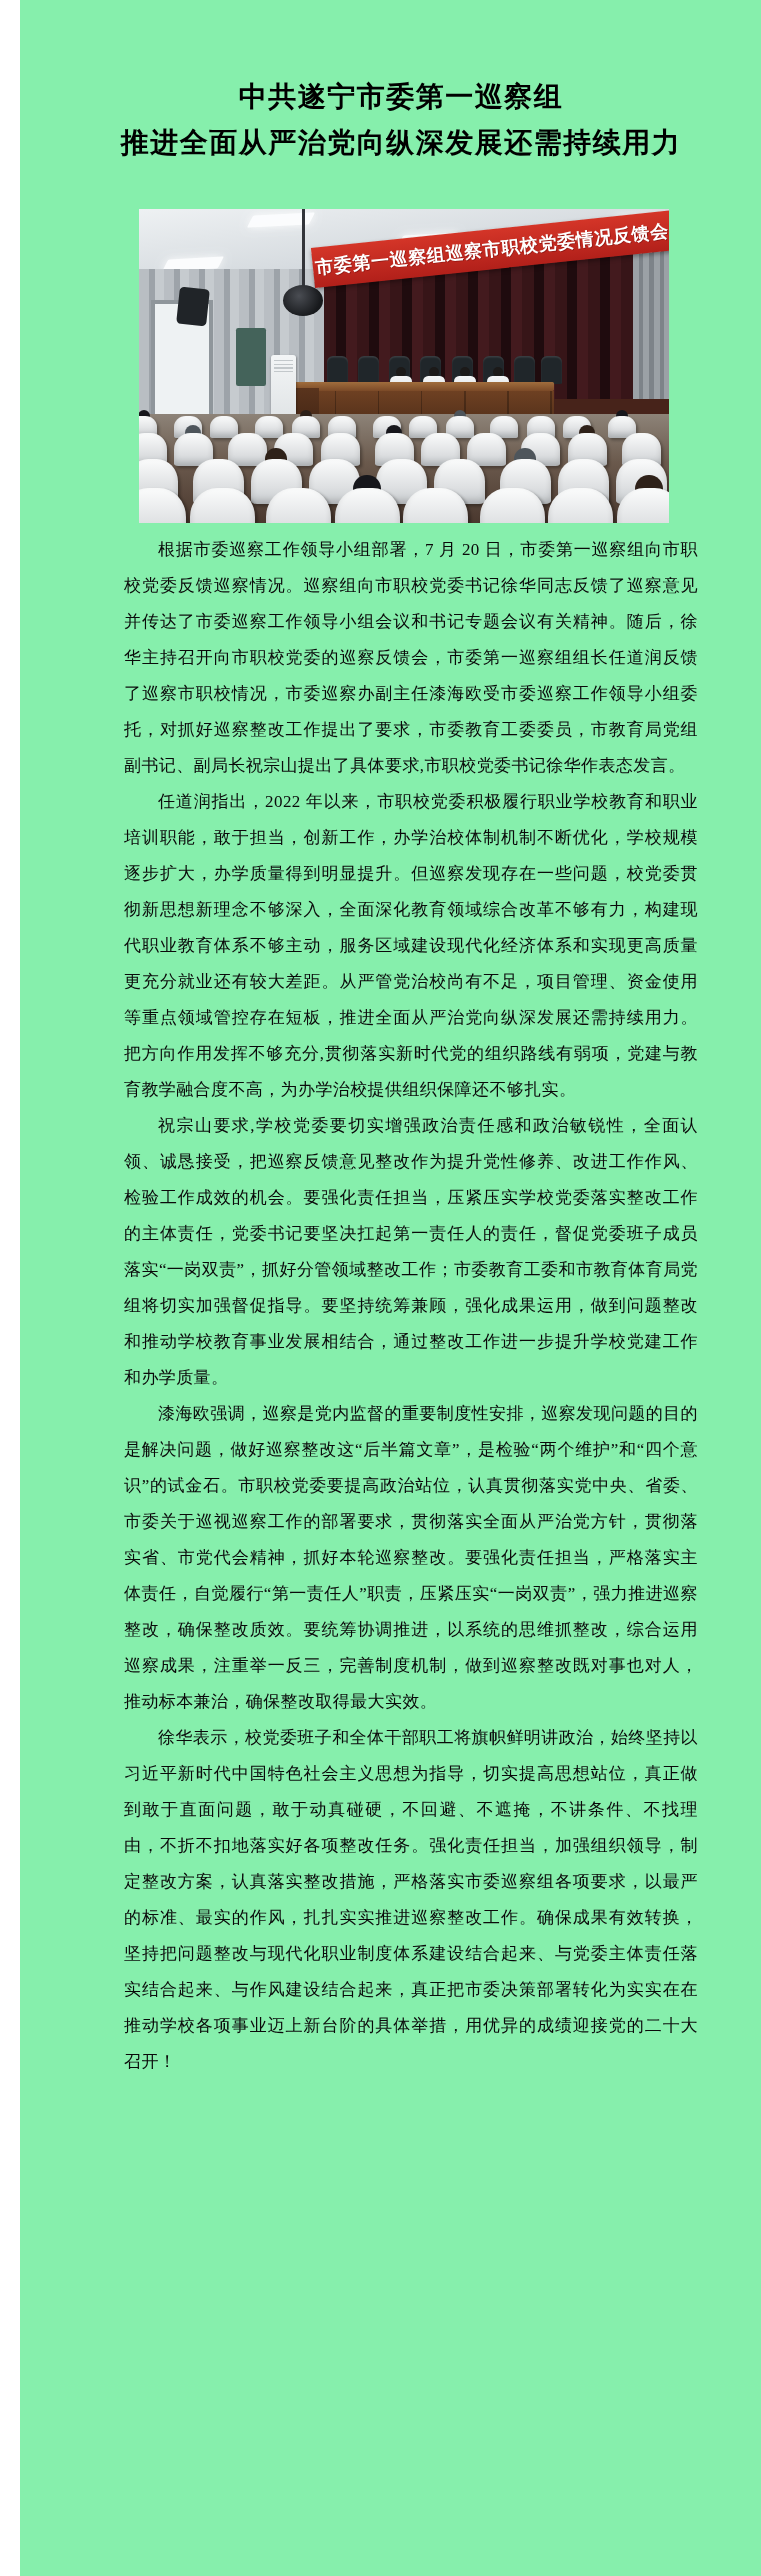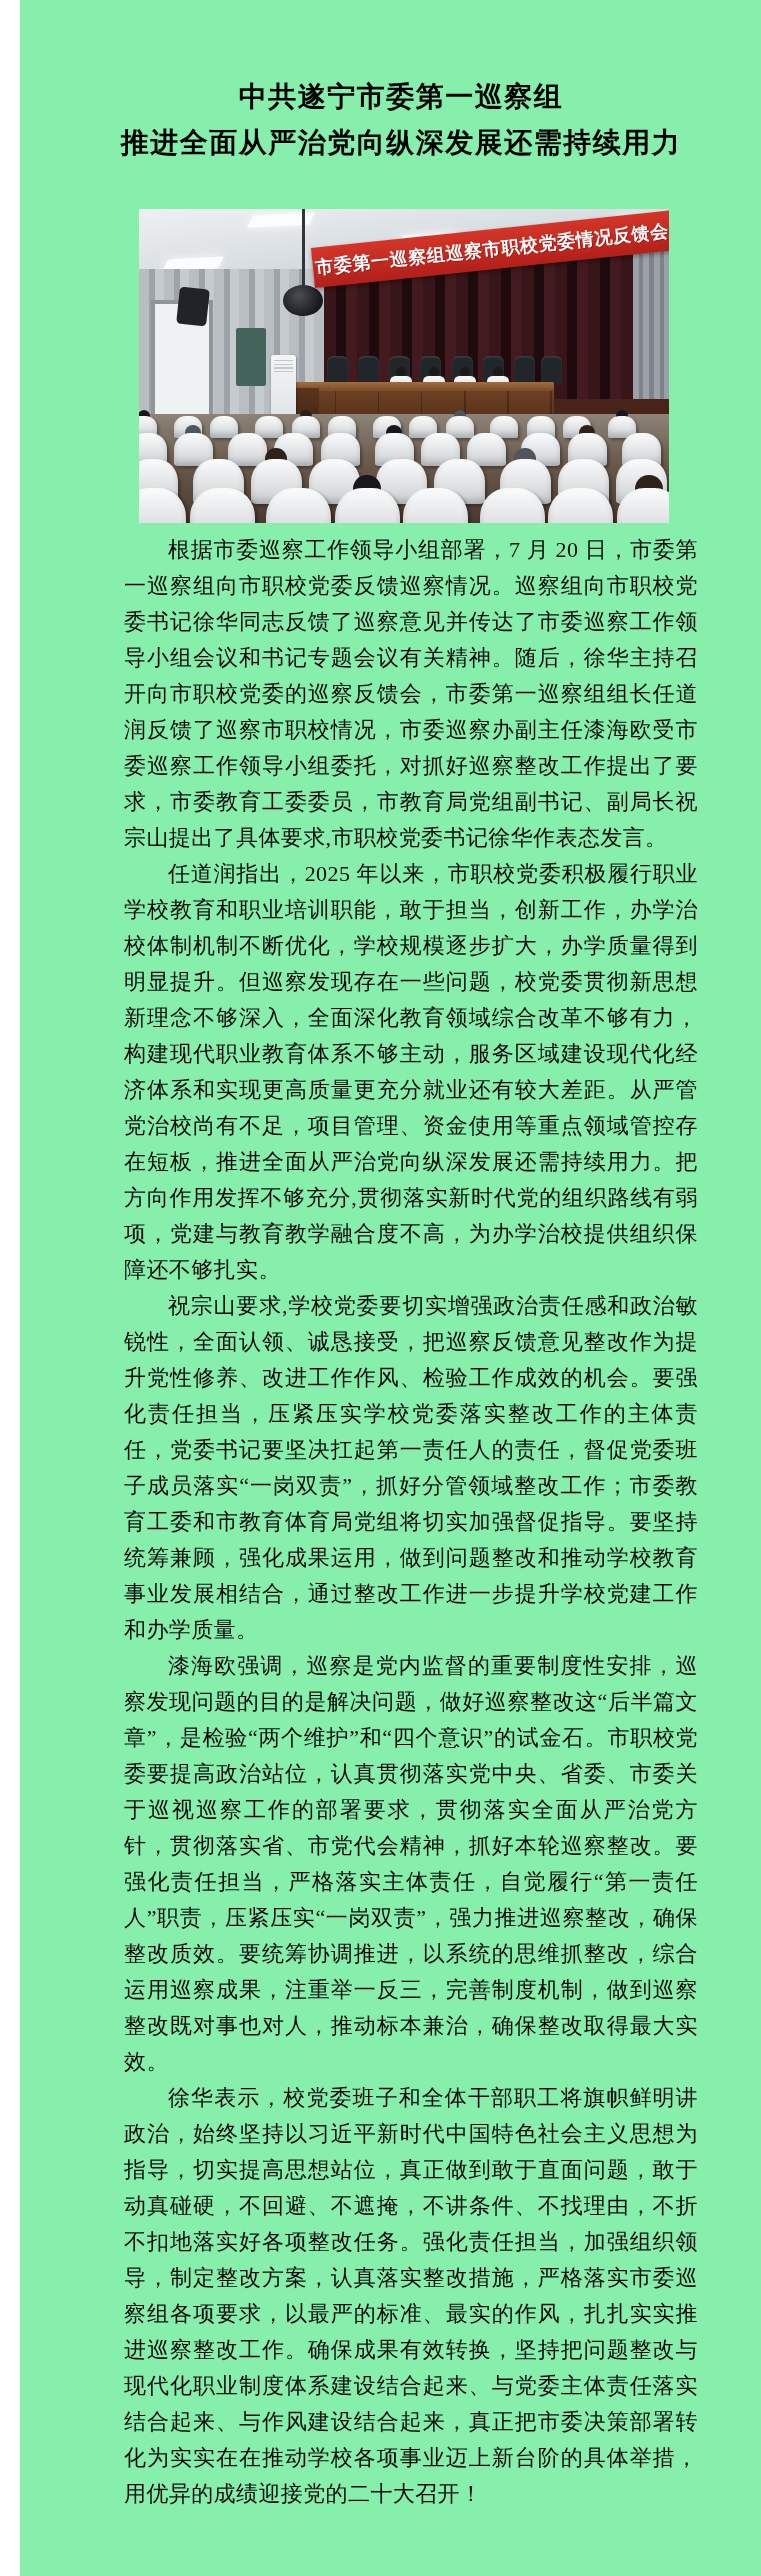--- a/index.html
+++ b/index.html
@@ -64,21 +64,21 @@
       background:linear-gradient(#5a341d,#3f2313);}
   .audience{left:0;top:205px;width:530px;height:109px;
       background:linear-gradient(#8d8378 0%,#6a594c 45%,#4a382e 100%);}
   .chair{position:absolute;background:linear-gradient(180deg,#fbfcfc,#dddfe1 65%,#c6cacd);
       border-radius:42% 42% 12% 12% / 50% 50% 8% 8%;
       box-shadow:inset 0 -3.7px 6px rgba(0,0,0,.15),2.2px 2.2px 3px rgba(0,0,0,.3);}
   .head{position:absolute;border-radius:50%;}
 
   
   .article{width:574px;margin:9px 0 0 104px;}
-  .article p{margin:0;font-size:22px;line-height:36px;letter-spacing:0.4px;
+  .article p{margin:0;font-size:17px;line-height:36px;letter-spacing:0.4px;
       text-align:justify;text-indent:2em;color:#0a0a0a;}
 </style>
 </head>
 <body>
 
 <div class="page">
 
   <h1 class="title">
     <span>中共遂宁市委第一巡察组</span>
     <span>推进全面从严治党向纵深发展还需持续用力</span>
@@ -184,20 +184,20 @@
         <div class="chair" style="left: 264px; top: 74px; width: 65px; height: 58px;"></div>
         <div class="chair" style="left: 341px; top: 74px; width: 65px; height: 58px;"></div>
         <div class="chair" style="left: 409px; top: 74px; width: 65px; height: 58px;"></div>
         <div class="head" style="left: 496px; top: 61px; width: 27.5px; height: 27.5px; background: rgb(46, 33, 25);"></div>
         <div class="chair" style="left: 478px; top: 74px; width: 65px; height: 58px;"></div>
       </div>
   </div>
 
   <div class="article">
     <p>根据市委巡察工作领导小组部署，7 月 20 日，市委第一巡察组向市职校党委反馈巡察情况。巡察组向市职校党委书记徐华同志反馈了巡察意见并传达了市委巡察工作领导小组会议和书记专题会议有关精神。随后，徐华主持召开向市职校党委的巡察反馈会，市委第一巡察组组长任道润反馈了巡察市职校情况，市委巡察办副主任漆海欧受市委巡察工作领导小组委托，对抓好巡察整改工作提出了要求，市委教育工委委员，市教育局党组副书记、副局长祝宗山提出了具体要求,市职校党委书记徐华作表态发言。</p>
-    <p>任道润指出，2025 年以来，市职校党委积极履行职业学校教育和职业培训职能，敢于担当，创新工作，办学治校体制机制不断优化，学校规模逐步扩大，办学质量得到明显提升。但巡察发现存在一些问题，校党委贯彻新思想新理念不够深入，全面深化教育领域综合改革不够有力，构建现代职业教育体系不够主动，服务区域建设现代化经济体系和实现更高质量更充分就业还有较大差距。从严管党治校尚有不足，项目管理、资金使用等重点领域管控存在短板，推进全面从严治党向纵深发展还需持续用力。把方向作用发挥不够充分,贯彻落实新时代党的组织路线有弱项，党建与教育教学融合度不高，为办学治校提供组织保障还不够扎实。</p>
+    <p>任道润指出，2022 年以来，市职校党委积极履行职业学校教育和职业培训职能，敢于担当，创新工作，办学治校体制机制不断优化，学校规模逐步扩大，办学质量得到明显提升。但巡察发现存在一些问题，校党委贯彻新思想新理念不够深入，全面深化教育领域综合改革不够有力，构建现代职业教育体系不够主动，服务区域建设现代化经济体系和实现更高质量更充分就业还有较大差距。从严管党治校尚有不足，项目管理、资金使用等重点领域管控存在短板，推进全面从严治党向纵深发展还需持续用力。把方向作用发挥不够充分,贯彻落实新时代党的组织路线有弱项，党建与教育教学融合度不高，为办学治校提供组织保障还不够扎实。</p>
     <p>祝宗山要求,学校党委要切实增强政治责任感和政治敏锐性，全面认领、诚恳接受，把巡察反馈意见整改作为提升党性修养、改进工作作风、检验工作成效的机会。要强化责任担当，压紧压实学校党委落实整改工作的主体责任，党委书记要坚决扛起第一责任人的责任，督促党委班子成员落实“一岗双责”，抓好分管领域整改工作；市委教育工委和市教育体育局党组将切实加强督促指导。要坚持统筹兼顾，强化成果运用，做到问题整改和推动学校教育事业发展相结合，通过整改工作进一步提升学校党建工作和办学质量。</p>
     <p>漆海欧强调，巡察是党内监督的重要制度性安排，巡察发现问题的目的是解决问题，做好巡察整改这“后半篇文章”，是检验“两个维护”和“四个意识”的试金石。市职校党委要提高政治站位，认真贯彻落实党中央、省委、市委关于巡视巡察工作的部署要求，贯彻落实全面从严治党方针，贯彻落实省、市党代会精神，抓好本轮巡察整改。要强化责任担当，严格落实主体责任，自觉履行“第一责任人”职责，压紧压实“一岗双责”，强力推进巡察整改，确保整改质效。要统筹协调推进，以系统的思维抓整改，综合运用巡察成果，注重举一反三，完善制度机制，做到巡察整改既对事也对人，推动标本兼治，确保整改取得最大实效。</p>
     <p>徐华表示，校党委班子和全体干部职工将旗帜鲜明讲政治，始终坚持以习近平新时代中国特色社会主义思想为指导，切实提高思想站位，真正做到敢于直面问题，敢于动真碰硬，不回避、不遮掩，不讲条件、不找理由，不折不扣地落实好各项整改任务。强化责任担当，加强组织领导，制定整改方案，认真落实整改措施，严格落实市委巡察组各项要求，以最严的标准、最实的作风，扎扎实实推进巡察整改工作。确保成果有效转换，坚持把问题整改与现代化职业制度体系建设结合起来、与党委主体责任落实结合起来、与作风建设结合起来，真正把市委决策部署转化为实实在在推动学校各项事业迈上新台阶的具体举措，用优异的成绩迎接党的二十大召开！</p>
   </div>
 
 </div>
 
 
 </body></html>

